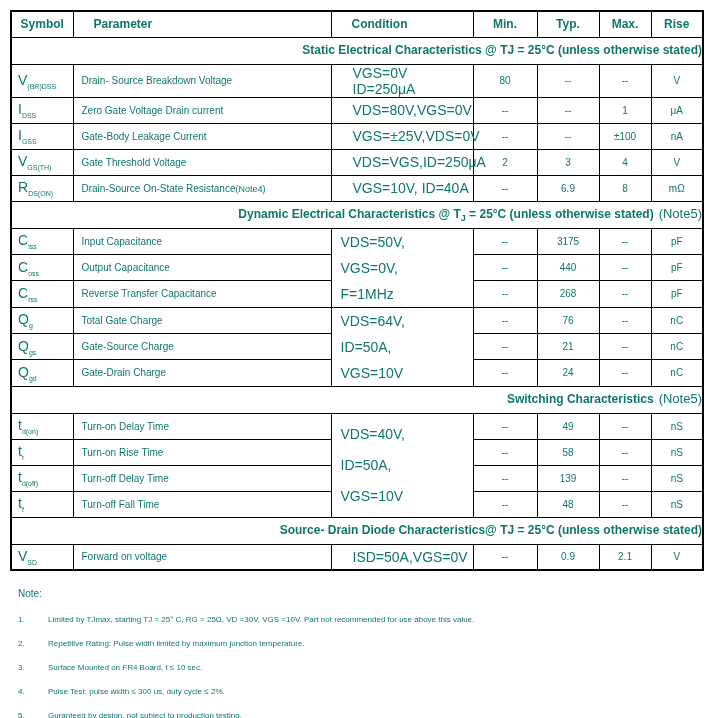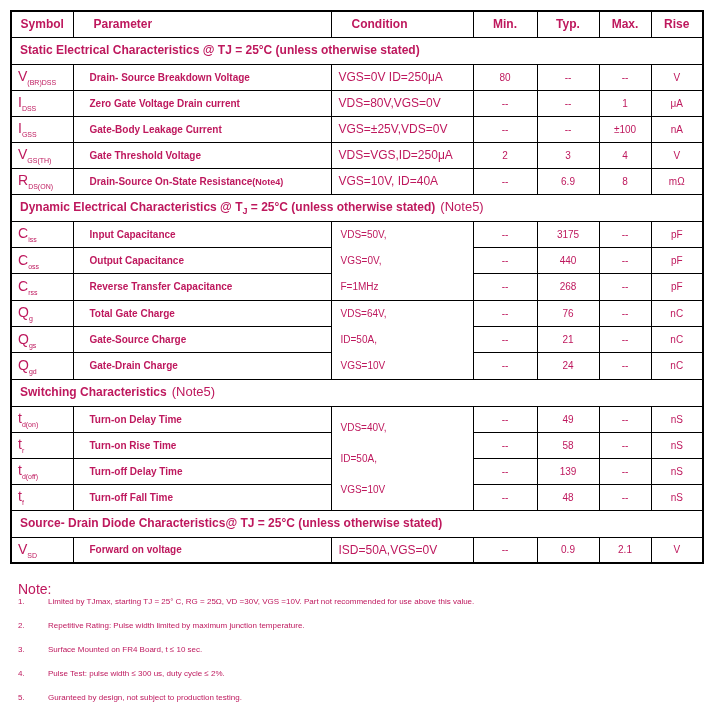--- a/index.html
+++ b/index.html
@@ -1,51 +1,51 @@
 <!DOCTYPE html>
 <html><head>
 <meta charset="utf-8">
 <style>
   * { box-sizing: border-box; margin: 0; padding: 0; }
   body { background: #fff; }
   .page {
-    width: 711px; height: 718px; background: #ffffff; color: #be185d;
+    width: 711px; height: 718px; background: #ffffff; color: #0f766e;
     font-family: "Liberation Sans", sans-serif; position: relative;
     padding: 10px 9px 0 10px;
   }
   table.spec {
     width: 692px; table-layout: fixed; border-collapse: collapse;
     border: 2px solid #000;
   }
   table.spec th, table.spec td { border: 1px solid #000; vertical-align: middle; }
   thead tr { height: 26px; }
   th {
     font-size: 12px; font-weight: bold; text-align: left; padding-left: 20px;
   }
   th.ctr { text-align: center; padding-left: 0; }
-  tr.section { height: 27px; }
+  tr.section { height: 27px; text-align: right; }
   tr.section td {
     font-size: 12px; font-weight: bold; padding-left: 8px; white-space: nowrap;
   }
   tr.section td sub { font-size: 9px; }
   .sec-note { font-size: 13px; font-weight: normal; }
   .sec-note:not(:empty) { margin-left: 5px; }
   tr.datarow { height: 26px; }
   td.sym { font-size: 14px; padding-left: 6px; font-weight: normal; }
   td.sym sub { font-size: 7px; }
-  td.param { font-size: 10px; padding-left: 16px; font-weight: bold; }
+  td.param { font-size: 10px; padding-left: 8px; }
   .pnote { font-size: 9px; }
   .pnote:not(:empty) { }
-  td.cond { font-size: 12px; padding-left: 7px; }
-  td.cond-multi { font-size: 10px; padding-left: 9px; }
+  td.cond { font-size: 14px; padding-left: 21px; }
+  td.cond-multi { font-size: 14px; padding-left: 9px; }
   td.cond-multi .cline { display: block; line-height: 26px; }
   td.cond-multi.wide .cline { line-height: 31px; }
   td.val, td.unit { font-size: 10px; text-align: center; }
   .notes { margin-top: 17px; padding-left: 8px; }
-  .notes-label { font-size: 14px; margin-bottom: 0; }
+  .notes-label { font-size: 10px; margin-bottom: 16px; }
   .note-item { display: flex; margin-bottom: 14px; font-size: 8px; line-height: 10px; }
   .note-num { width: 30px; flex: 0 0 30px; }
   .note-text { flex: 1; }
 </style>
 </head>
 <body>
 
 <div class="page">
   <table class="spec">
     <colgroup>

